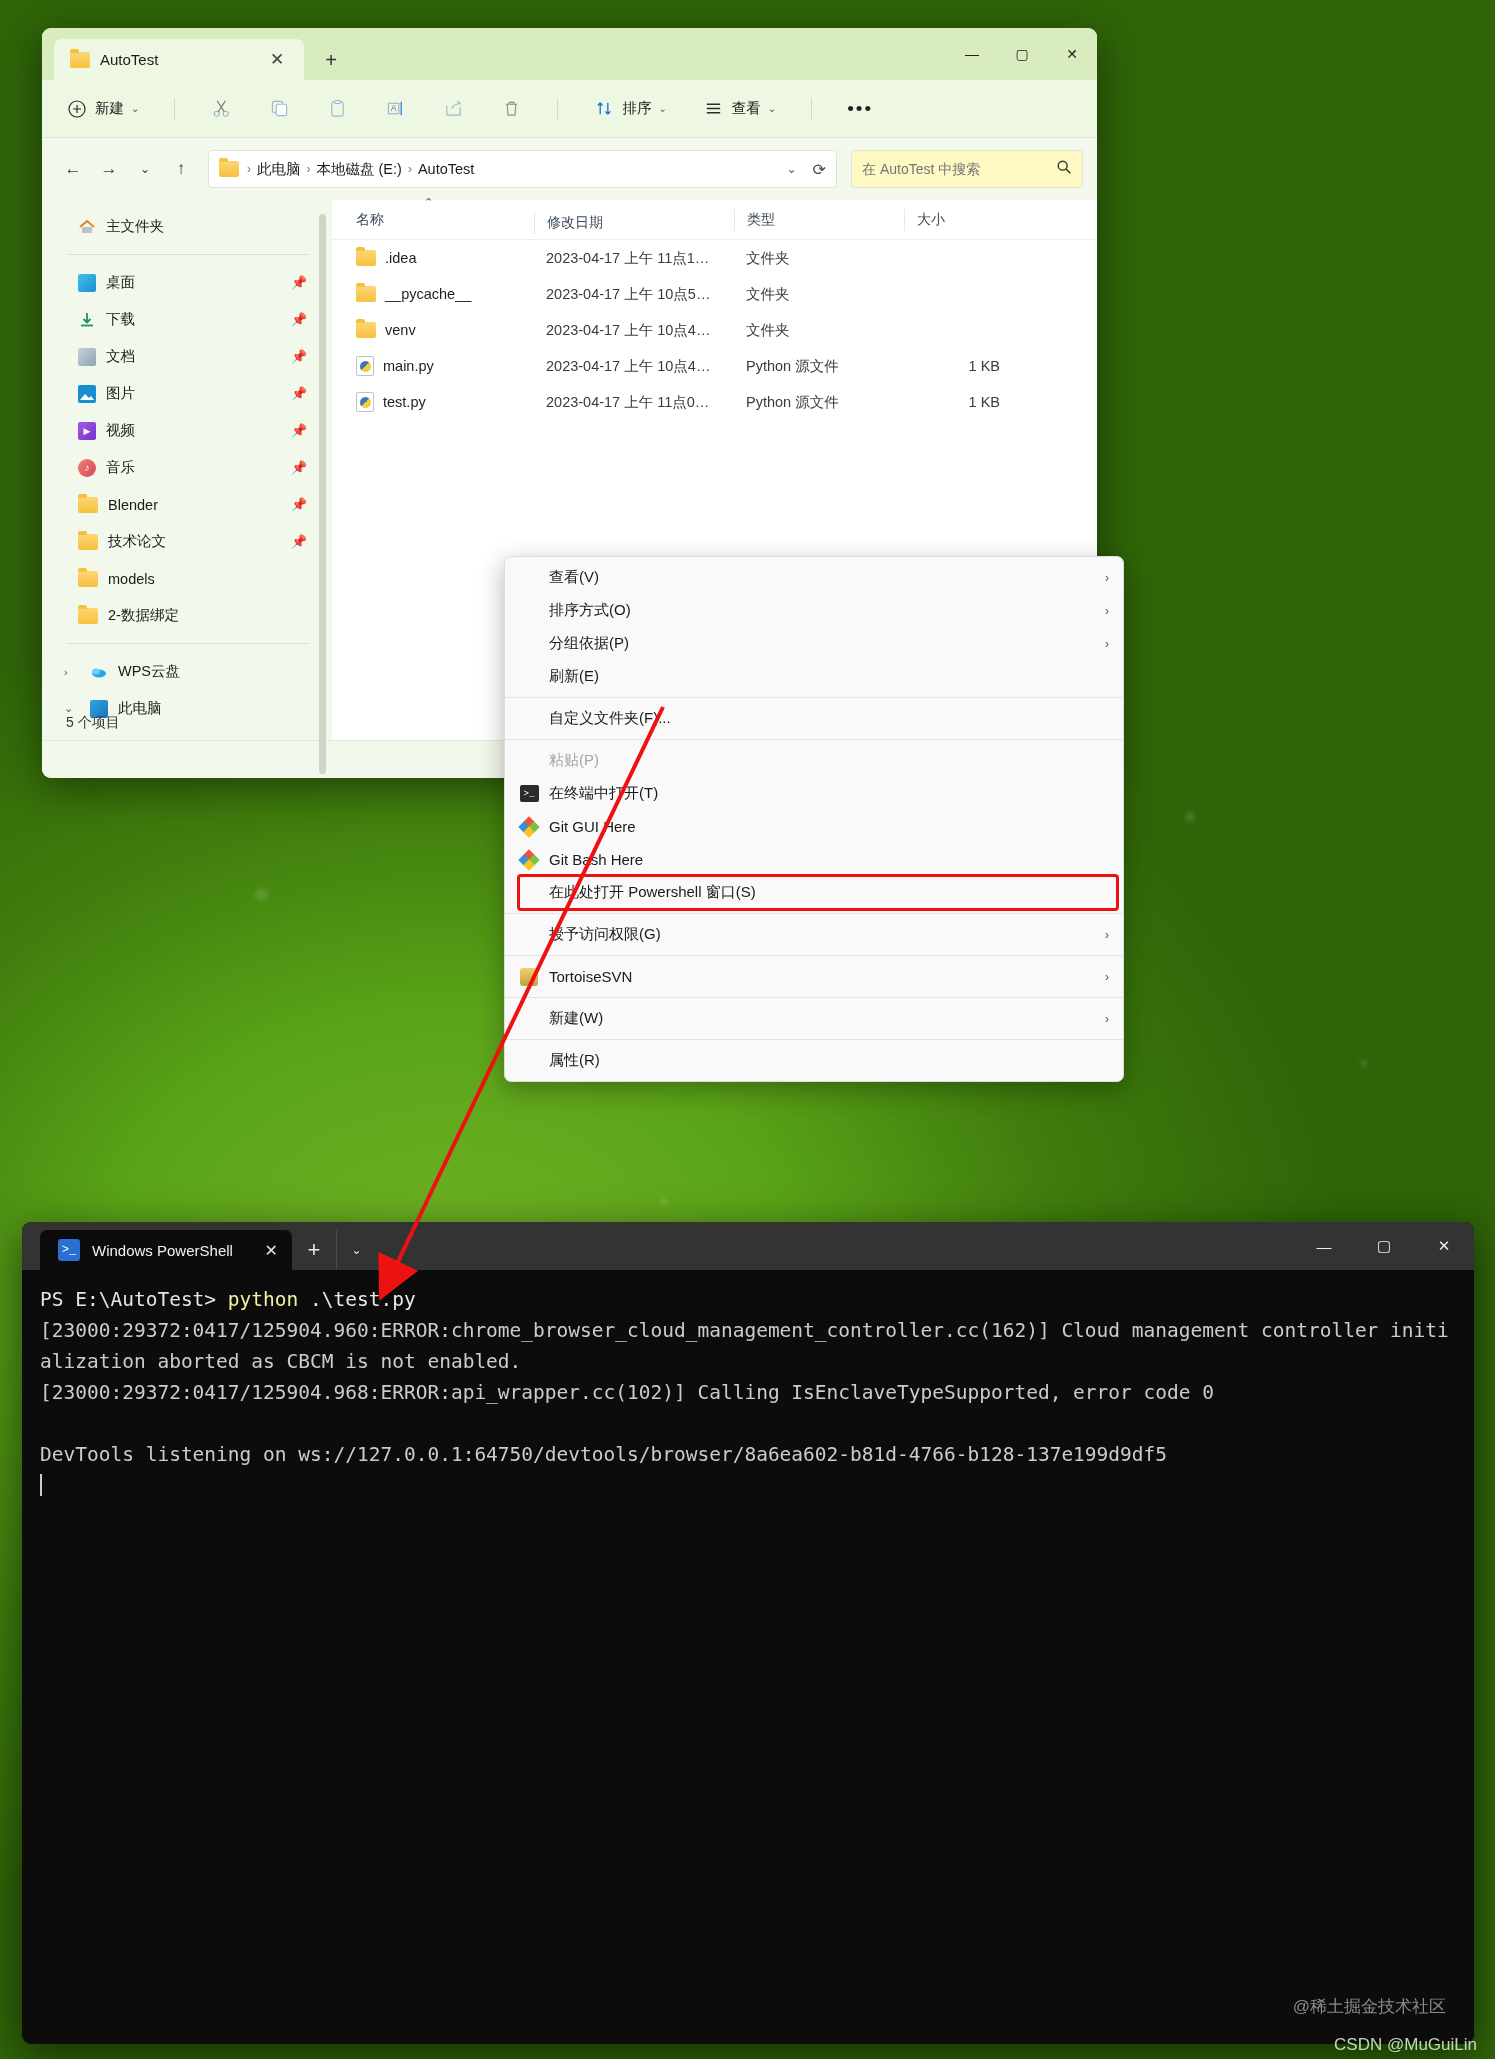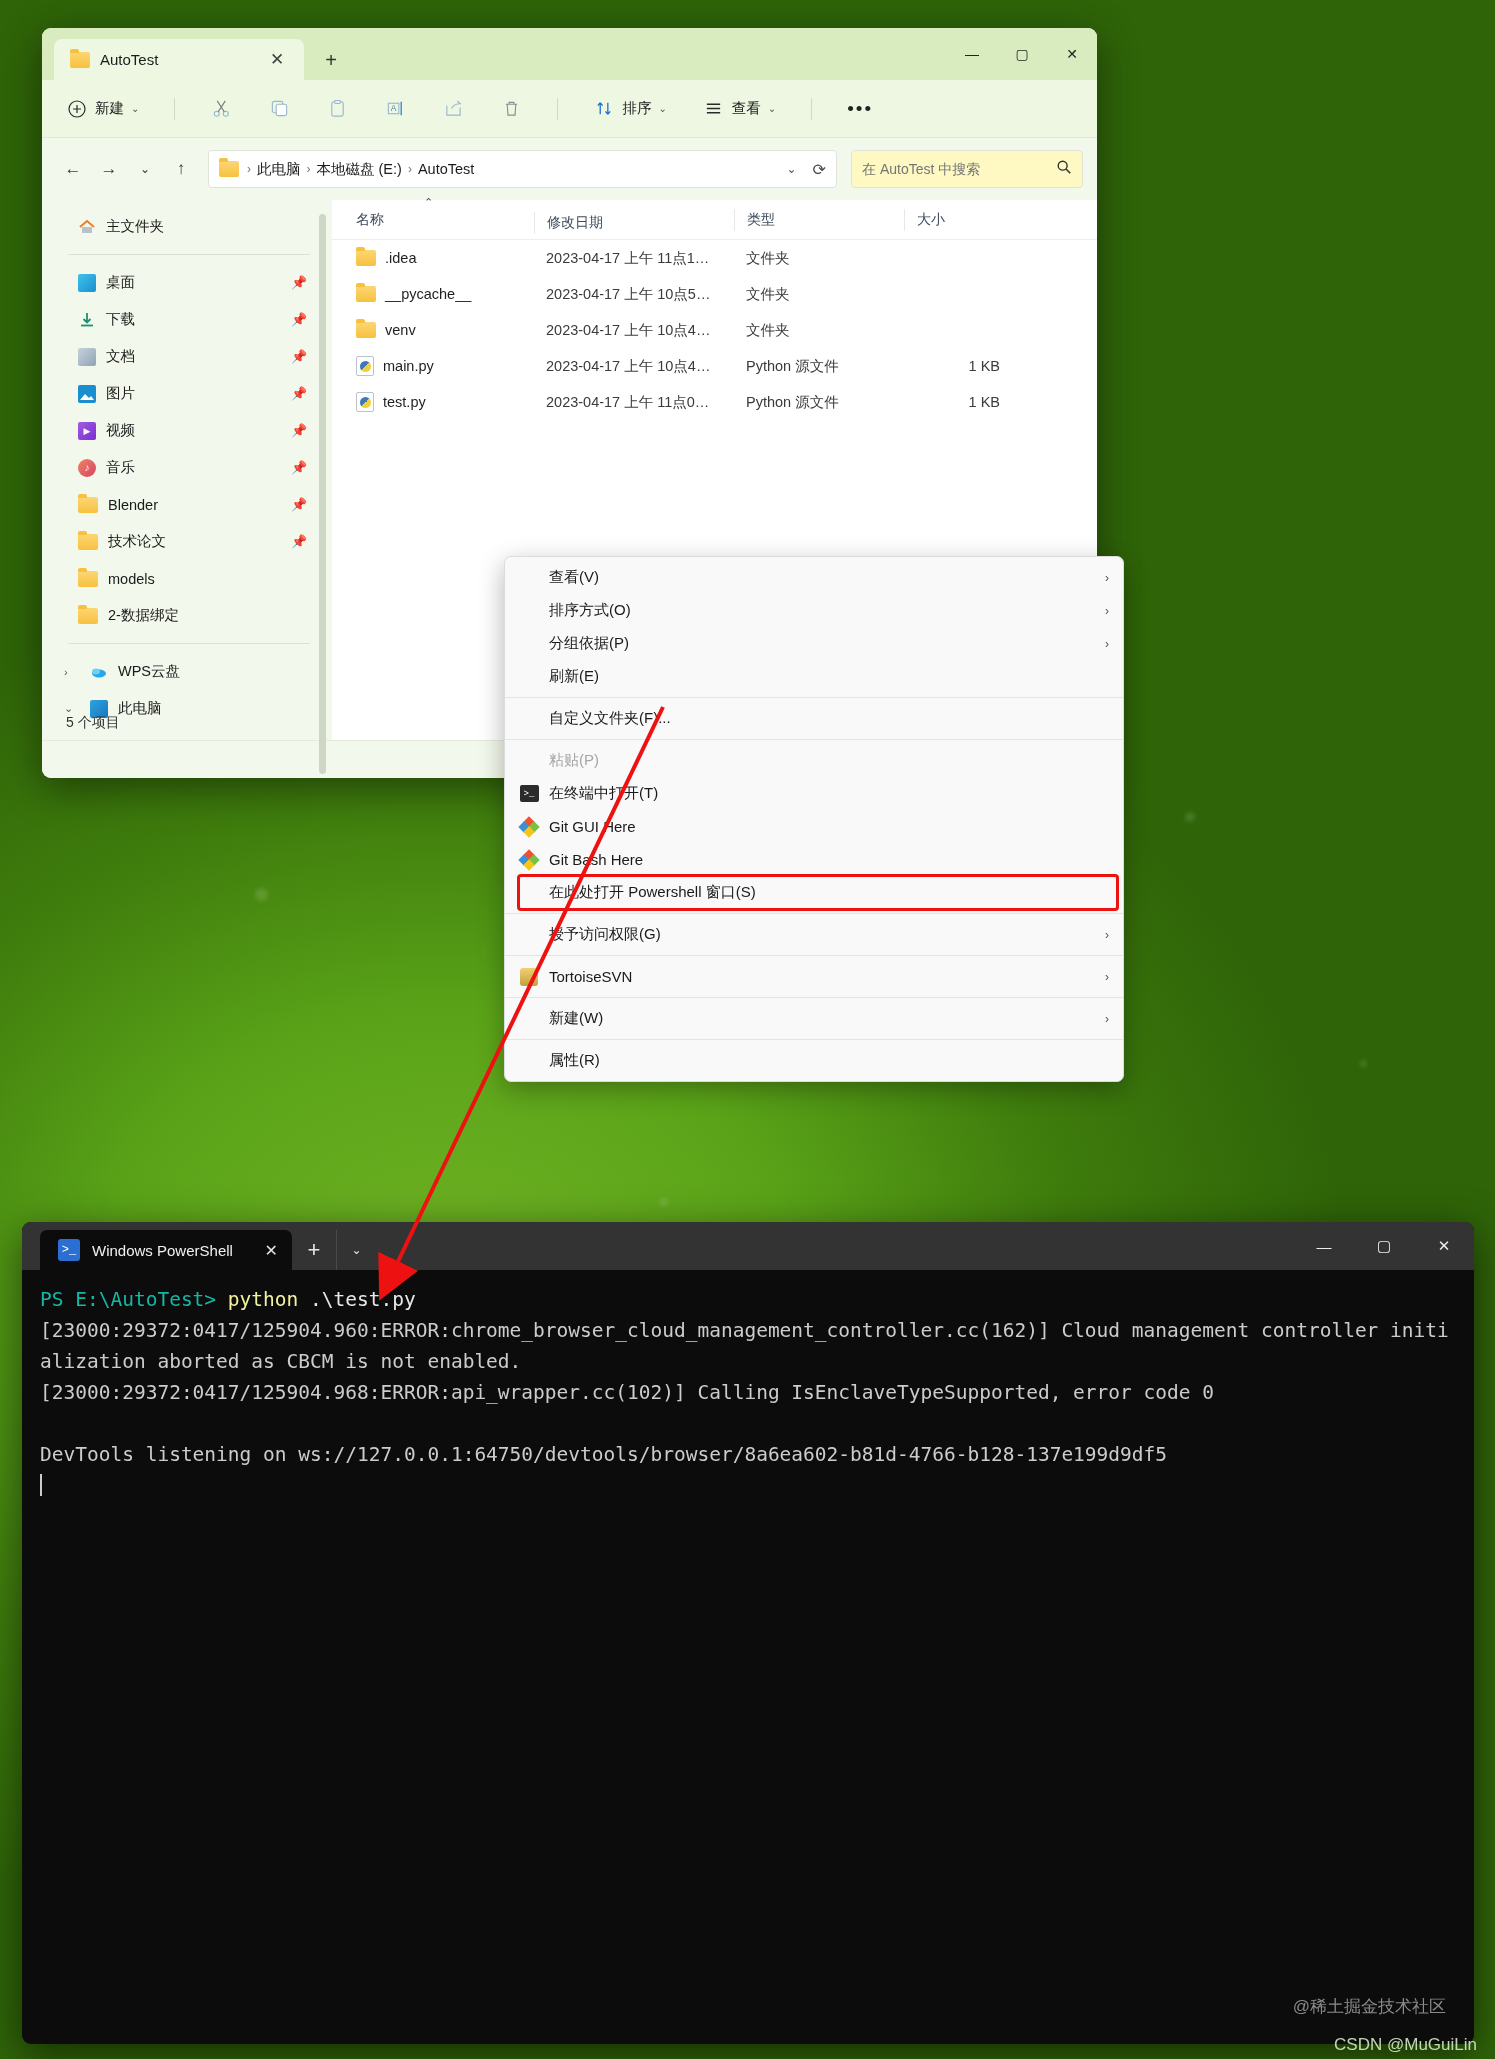--- a/index.html
+++ b/index.html
@@ -198,21 +198,21 @@
   .ps-plus, .ps-caret { color:#e8e8e8; display:flex;align-items:center;justify-content:center; }
   .ps-plus { width:44px;height:40px;font-size:22px; }
   .ps-caret { width:40px;height:40px;font-size:12px; border-left:1px solid #4a4a4a;}
   .ps-wc { position:absolute; right:0; top:0; height:48px; display:flex; }
   .ps-wc > div { width:60px;height:48px;display:flex;align-items:center;justify-content:center;color:#eee;font-size:15px;}
   .ps-body {
     padding: 14px 18px; color:#ccc; font-family:"DejaVu Sans Mono","Liberation Mono",monospace;
     font-size: 19.5px; line-height: 31px; white-space: pre-wrap; word-break: break-all;
     height: 774px; overflow:hidden;
   }
-  .ps-prompt { color:#14b8a6;margin-top:40px; }
+  .ps-prompt { color:#e5e5e5;margin-top:40px; }
   .ps-cmd { color:#f2f2a0; }
   .ps-arg { color:#e8e8e8; }
   .ps-caretblock { display:inline-block; width:2px; height:22px; background:#ccc; vertical-align:-4px; }
   .ps-watermark {
     position:absolute; right: 28px; bottom: 26px; color:#8b8b8b; font-size:17px;
     font-family:"Liberation Sans",sans-serif;
   }
   
   #arrow { position:absolute; left:0; top:0; width:1495px; height:2059px; pointer-events:none; }
   

